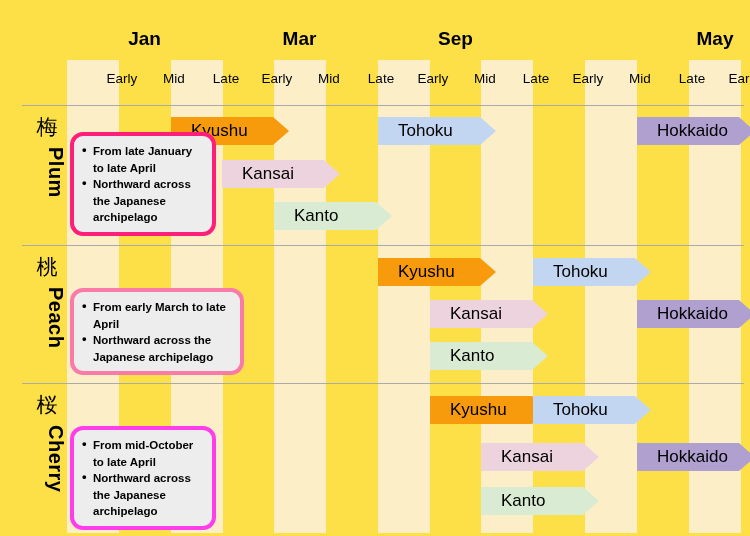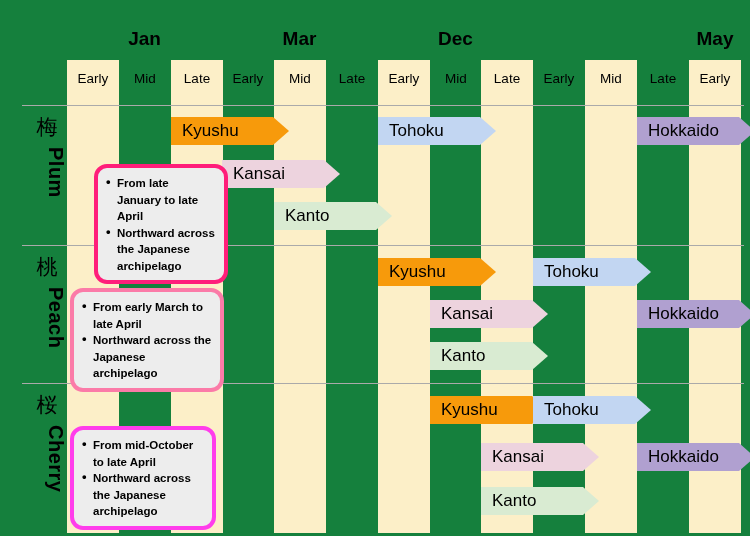--- a/index.html
+++ b/index.html
@@ -10,21 +10,21 @@
   body {
     font-family: "Liberation Sans", "DejaVu Sans", sans-serif;
     width: 750px;
     height: 536px;
     overflow: hidden;
   }
   #chart-root {
     position: relative;
     width: 750px;
     height: 536px;
-    background: #15803d;
+    background: #fde047;
   }
 
   
   .stripe {
     position: absolute;
     top: 60px;
     height: 473px;
     background: #FCEFC8;
     z-index: 0;
   }
@@ -41,20 +41,21 @@
     line-height: 24px;
   }
   .period-label {
     position: absolute;
     top: 70px;
     text-align: center;
     font-size: 13.5px;
     color: #000000;
     z-index: 3;
     line-height: 18px;
+    padding-left: 29px;
   }
 
   
   .hrule {
     position: absolute;
     left: 22px;
     width: 722px;
     height: 1px;
     background: #aaaaaa;
     z-index: 2;
@@ -117,21 +118,21 @@
   }
 
   
   .arrow {
     position: absolute;
     height: 28px;
     z-index: 4;
     display: flex;
     align-items: center;
     box-sizing: border-box;
-    padding-left: 11px;
+    padding-left: 20px;
     -webkit-clip-path: polygon(0 0, calc(100% - 16px) 0, 100% 50%, calc(100% - 16px) 100%, 0 100%);
     clip-path: polygon(0 0, calc(100% - 16px) 0, 100% 50%, calc(100% - 16px) 100%, 0 100%);
   }
   .arrow span {
     font-size: 17px;
     color: #000000;
     white-space: nowrap;
     line-height: 20px;
   }
 </style>
@@ -141,41 +142,41 @@
 <div id="chart-root">
     <div class="stripe" style="left: 67px; width: 52px;"></div>
     <div class="stripe" style="left: 171px; width: 52px;"></div>
     <div class="stripe" style="left: 274px; width: 52px;"></div>
     <div class="stripe" style="left: 378px; width: 52px;"></div>
     <div class="stripe" style="left: 481px; width: 52px;"></div>
     <div class="stripe" style="left: 585px; width: 52px;"></div>
     <div class="stripe" style="left: 689px; width: 52px;"></div>
     <div class="month-label" style="left: 67px; width: 155px;">Jan</div>
     <div class="month-label" style="left: 222px; width: 155px;">Mar</div>
-    <div class="month-label" style="left: 378px; width: 155px;">Dec</div>
+    <div class="month-label" style="left: 378px; width: 155px;">Sep</div>
     <div class="month-label" style="left: 689px; width: 52px;">May</div>
     <div class="period-label" style="left: 67px; width: 52px;">Early</div>
     <div class="period-label" style="left: 119px; width: 52px;">Mid</div>
     <div class="period-label" style="left: 171px; width: 52px;">Late</div>
     <div class="period-label" style="left: 222px; width: 52px;">Early</div>
     <div class="period-label" style="left: 274px; width: 52px;">Mid</div>
     <div class="period-label" style="left: 326px; width: 52px;">Late</div>
     <div class="period-label" style="left: 378px; width: 52px;">Early</div>
     <div class="period-label" style="left: 430px; width: 52px;">Mid</div>
     <div class="period-label" style="left: 481px; width: 52px;">Late</div>
     <div class="period-label" style="left: 533px; width: 52px;">Early</div>
     <div class="period-label" style="left: 585px; width: 52px;">Mid</div>
     <div class="period-label" style="left: 637px; width: 52px;">Late</div>
     <div class="period-label" style="left: 689px; width: 52px;">Early</div>
     <div class="hrule" style="top: 105px;"></div>
     <div class="hrule" style="top: 245px;"></div>
     <div class="hrule" style="top: 383px;"></div>
     <div class="kanji-label" style="top: 113px;">梅</div>
     <div class="en-label" style="top: 147px;">Plum</div>
-    <div class="callout" style="left: 70px; top: 164px; width: 134px; border-color: rgb(255, 30, 122); margin-left: 24px;">
+    <div class="callout" style="left: 70px; top: 132px; width: 146px; border-color: rgb(255, 30, 122);">
       <ul>
         <li>From late January to late April</li>
         <li>Northward across the Japanese archipelago</li>
       </ul>
     </div>
     <div class="arrow" style="left: 171px; width: 118px; top: 117px; background: rgb(247, 154, 11);">
       <span>Kyushu</span>
     </div>
     <div class="arrow" style="left: 378px; width: 118px; top: 117px; background: rgb(194, 214, 242);">
       <span>Tohoku</span>
@@ -184,21 +185,21 @@
       <span>Hokkaido</span>
     </div>
     <div class="arrow" style="left: 222px; width: 118px; top: 160px; background: rgb(237, 211, 222);">
       <span>Kansai</span>
     </div>
     <div class="arrow" style="left: 274px; width: 118px; top: 202px; background: rgb(217, 235, 210);">
       <span>Kanto</span>
     </div>
     <div class="kanji-label" style="top: 253px;">桃</div>
     <div class="en-label" style="top: 287px;">Peach</div>
-    <div class="callout" style="left: 70px; top: 288px; width: 154px; border-color: rgb(251, 123, 168);">
+    <div class="callout" style="left: 70px; top: 288px; width: 174px; border-color: rgb(251, 123, 168);">
       <ul>
         <li>From early March to late April</li>
         <li>Northward across the Japanese archipelago</li>
       </ul>
     </div>
     <div class="arrow" style="left: 378px; width: 118px; top: 258px; background: rgb(247, 154, 11);">
       <span>Kyushu</span>
     </div>
     <div class="arrow" style="left: 533px; width: 118px; top: 258px; background: rgb(194, 214, 242);">
       <span>Tohoku</span>

